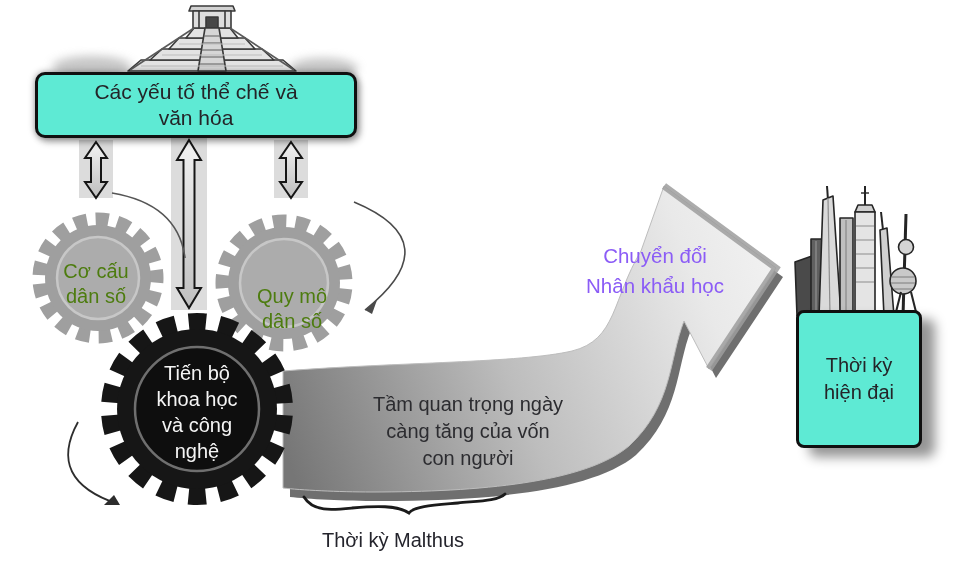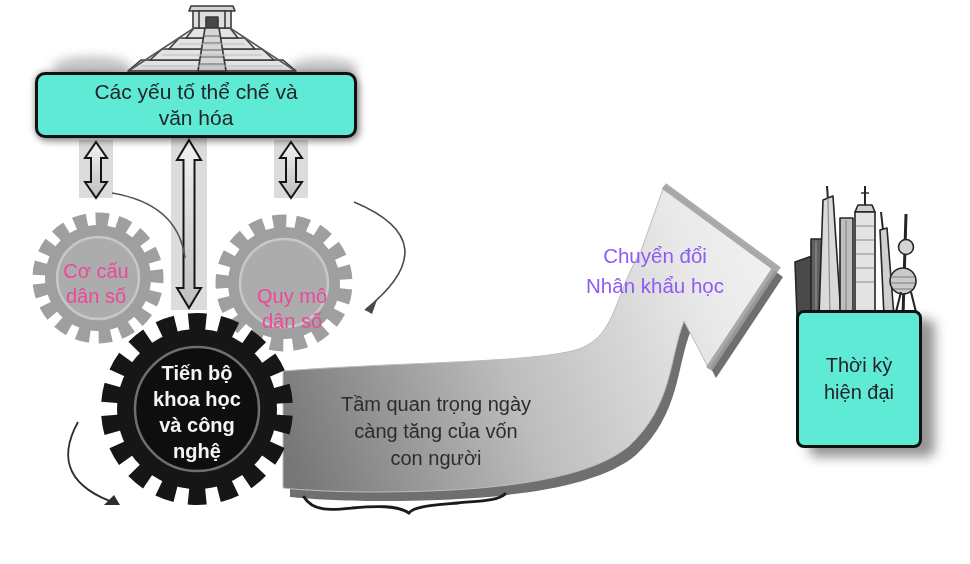--- a/index.html
+++ b/index.html
@@ -10,22 +10,22 @@
          white-space:pre-line;line-height:1.3;color:#242428;}
   .box{position:absolute;z-index:2;background:#5eead4;border:3px solid #101010;
        display:flex;align-items:center;justify-content:center;text-align:center;}
   #top-box{left:35px;top:72px;width:316px;height:60px;border-radius:10px;
            box-shadow:0 0 7px rgba(0,0,0,.38),3px 4px 7px rgba(0,0,0,.30);
            font-size:21px;line-height:1.25;}
   #modern-box{left:796px;top:310px;width:120px;height:132px;border-radius:8px;border-width:3.5px;
            box-shadow:13px 9px 12px rgba(0,0,0,.42);font-size:20px;line-height:1.35;}
   .smudge{position:absolute;z-index:0;background:#8f8f8f;filter:blur(5px);opacity:.5;border-radius:50%;}
   .band-label{font-size:20px;line-height:1.35;color:#2c2c30;}
-  .gear-label{font-size:20px;line-height:1.25;color:#ec4899;text-align:center;}
-  .gear-label-dark{font-size:20px;line-height:1.3;color:#f4f4f4;font-weight:bold;}
+  .gear-label{font-size:20px;line-height:1.25;color:#4d7c0f;text-align:center;}
+  .gear-label-dark{font-size:20px;line-height:1.3;color:#f4f4f4;}
   .arrow-label{font-size:20.5px;line-height:1.45;color:#8b5cf6;}
   .era-label{font-size:20px;color:#24242c;}
 </style>
 </head>
 <body>
 
 <div id="stage">
 
   <div class="smudge" style="left:52px;top:56px;width:80px;height:22px;"></div>
   <div class="smudge" style="left:288px;top:58px;width:70px;height:22px;"></div>
@@ -162,19 +162,20 @@
   </div>
 
   <div class="label gear-label" style="left:96px;top:284px;">Cơ cấu
 dân số</div>
   <div class="label gear-label" style="left:292px;top:284px;margin-top:25px;">Quy mô
 dân số</div>
   <div class="label gear-label-dark" style="left:197px;top:412px;">Tiến bộ
 khoa học
 và công
 nghệ</div>
-  <div class="label band-label" style="left:436px;top:431px;">Tầm quan trọng ngày
+  <div class="label band-label" style="left:468px;top:431px;">Tầm quan trọng ngày
 càng tăng của vốn
 con người</div>
   <div class="label arrow-label" style="left:655px;top:271px;">Chuyển đổi
 Nhân khẩu học</div>
+  <div class="label era-label" style="left:393px;top:540px;">Thời kỳ Malthus</div>
 
 </div>
 
 </body></html>

